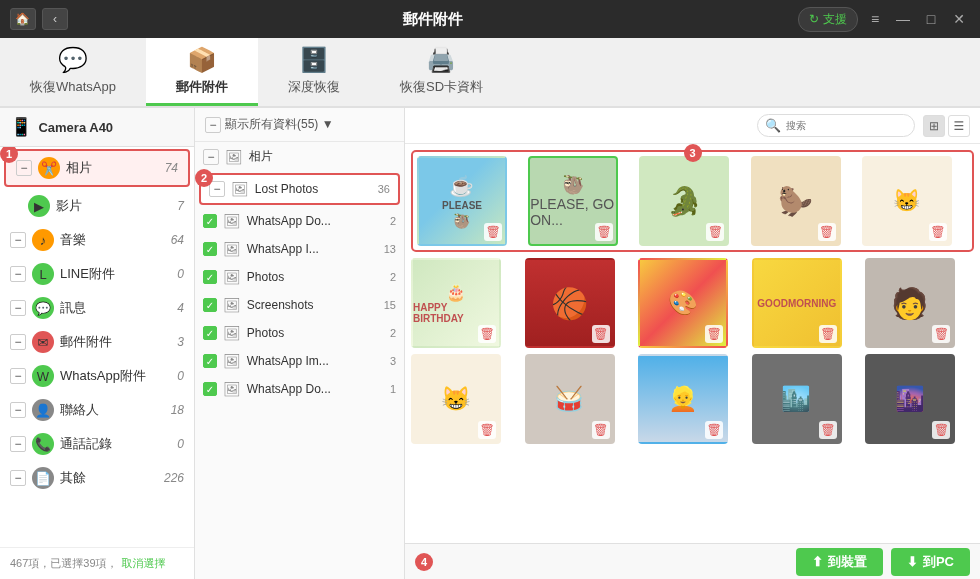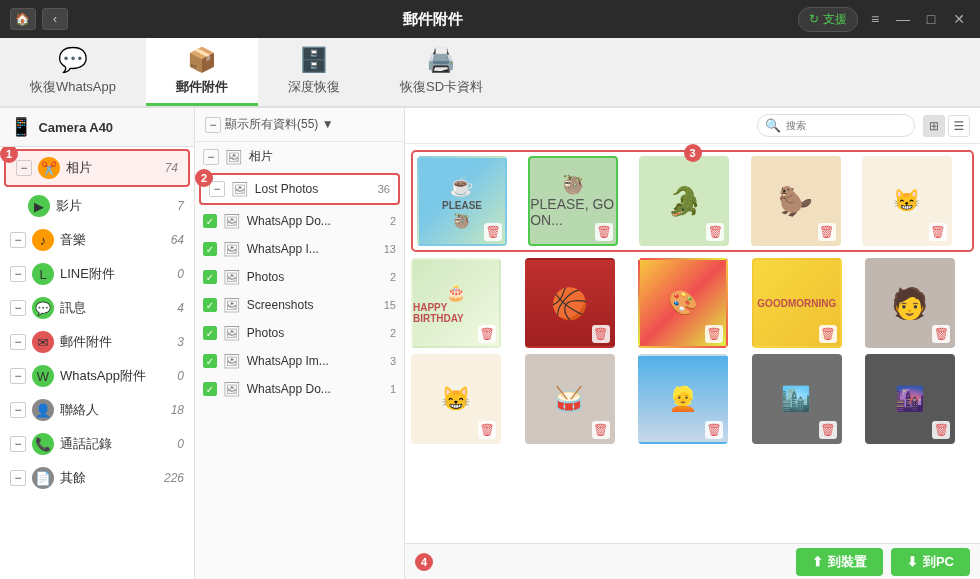--- a/index.html
+++ b/index.html
@@ -387,20 +387,24 @@
         <span class="count">0</span>
       </div>
 
       <div class="sidebar-item">
         <div class="minus-box">−</div>
         <span class="icon-circle" style="background:#888;">📄</span>
         <span>其餘</span>
         <span class="count">226</span>
       </div>
     </div>
+    <div class="sidebar-bottom">
+      <span>467項，已選擇39項，</span>
+      <a>取消選擇</a>
+    </div>
   </div>
 
   <div class="middle-panel">
     <div class="middle-header">
       <div class="minus-box">−</div>
       <span>顯示所有資料(55) ▼</span>
     </div>
     <div class="middle-items">
 
       <div class="middle-item">

